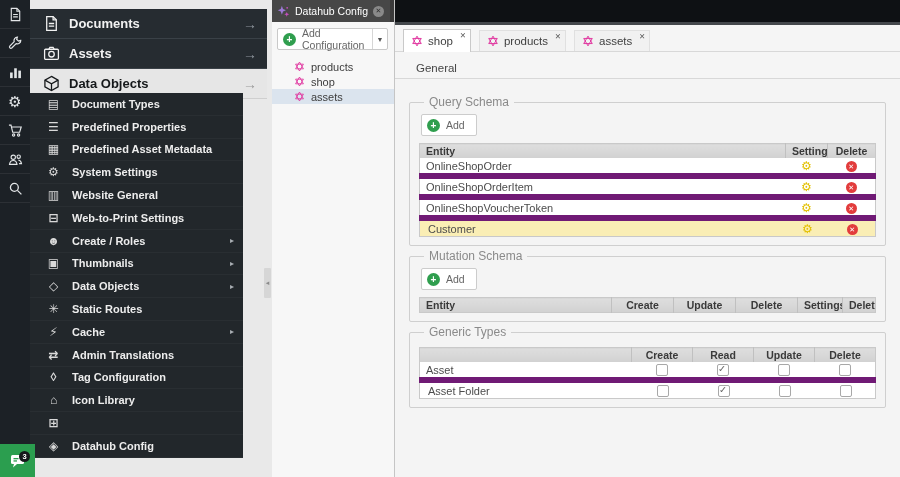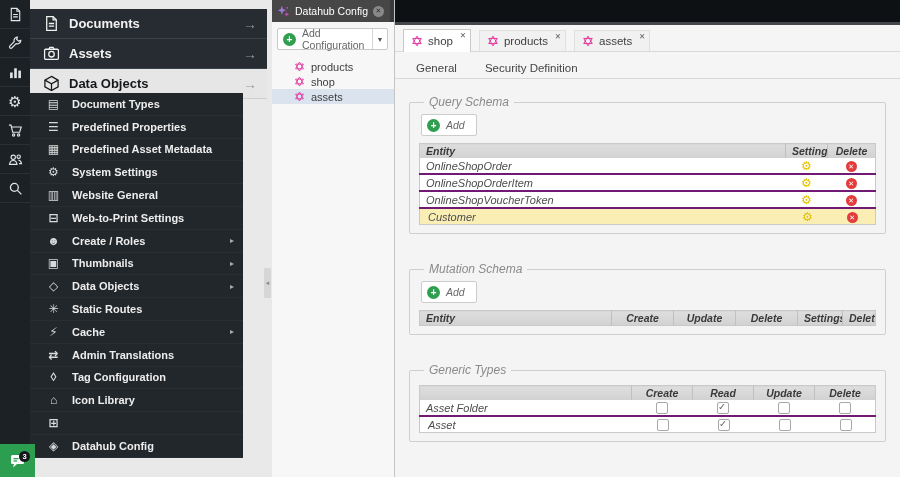--- a/index.html
+++ b/index.html
@@ -73,32 +73,32 @@
   .tab svg{width:12px;height:12px;flex:none;}
   .tab.active{background:#fff;border-color:#c9c9c9;height:23px;margin-bottom:-1px;z-index:2;}
   .tab .x{position:absolute;top:1px;right:4px;font-size:7.5px;color:#555;font-weight:bold;cursor:pointer;}
   .subtabbar{height:26px;background:#f5f5f5;border-bottom:1px solid #d8d8d8;display:flex;align-items:flex-end;
              padding-left:8px;gap:2px;}
   .subtab{height:20px;display:flex;align-items:center;padding:0 13px;font-size:11.5px;color:#454545;
           cursor:pointer;box-sizing:border-box;}
   .subtab.active{background:#fdfdfd;border:1px solid #cccccc;border-bottom:none;height:23px;margin-bottom:-1px;
                  border-radius:2px 2px 0 0;z-index:2;}
   .content{padding:16px 14px 0 14px;}
-  fieldset{border:1px solid #cfcfcf;border-radius:2px;margin:0 0 28px 0;padding:2px 9px 8px 9px;font-style:italic;}
+  fieldset{border:1px solid #cfcfcf;border-radius:2px;margin:0 0 3px 0;padding:2px 9px 8px 9px;}
   legend{font-size:12px;color:#8a8a8a;padding:0 5px;margin-left:5px;}
   .addbtn{display:inline-flex;align-items:center;gap:6px;height:20px;background:#fff;border:1px solid #ccc;
           border-radius:2px;padding:0 11px 0 5px;font-size:10.5px;color:#666;margin:3px 0 7px 2px;cursor:pointer;}
   .grid{width:100%;border-collapse:collapse;border:1px solid #c9c9c9;table-layout:fixed;background:#fff;}
   .grid th{background:linear-gradient(#dedede,#d1d1d1);font-size:10.5px;color:#3a3a3a;text-align:left;
            padding:1px 6px;border-right:1px solid #c0c0c0;font-weight:bold;height:12px;white-space:nowrap;
            overflow:hidden;}
   .grid th:last-child{border-right:none;}
   .grid th.c{text-align:center;}
   .grid td{font-size:11px;color:#4c4c4c;padding:1px 6px;height:12.5px;background:#fff;
-           border-bottom:2px solid #701a75;white-space:nowrap;overflow:hidden;position:relative;}
+           border-bottom:6px solid #701a75;white-space:nowrap;overflow:hidden;position:relative;}
   .grid tr:last-child td{border-bottom:none;padding-left:8px;}
   .grid td.c{text-align:center;}
   .row-highlight td{background:#faeeb5;}
   .gear{color:#e3c000;font-size:12px;line-height:12px;cursor:pointer;}
   .delbadge{display:inline-block;width:11px;height:11px;border-radius:50%;background:#e23c3c;color:#fff;
             font-size:7px;line-height:11px;text-align:center;font-weight:bold;cursor:pointer;}
   .cb{display:inline-block;width:10px;height:10px;border:1px solid #a8a8a8;border-radius:2px;background:#fff;
       position:relative;vertical-align:middle;cursor:pointer;}
   .cb.checked::after{content:"✓";position:absolute;left:0px;top:-2.5px;font-size:9.5px;color:#6a6a6a;font-weight:bold;}
   .dirtyflag{position:absolute;left:1px;top:1px;width:0;height:0;border-top:4px solid #cc2200;
@@ -352,23 +352,20 @@
             <path d="M8 1.5 13.7 11.4H2.3z"></path>
             <path d="M8 14.5 2.3 4.6h11.4z"></path>
           </svg>
       <span>assets</span>
       <span class="x">✕</span>
     </div>
       </div>
     <div class="subtabbar">
     <div class="subtab">
       <span>General</span>
-    </div>
-    <div class="subtab">
-      <span>Security Definition</span>
     </div>
       </div>
     <div class="content">
 
       <fieldset>
         <legend>Query Schema</legend>
         <div class="addbtn">
           <span class="pluscircle">+</span>
           <span>Add</span>
         </div>
@@ -453,28 +450,28 @@
               <tr>
                 <th class=""></th>
                 <th class="c">Create</th>
                 <th class="c">Read</th>
                 <th class="c">Update</th>
                 <th class="c">Delete</th>
               </tr>
             </thead>
             <tbody>
               <tr>
-                <td>Asset Folder</td>
+                <td>Asset</td>
                 <td class="c"><span class="cb"></span></td>
                 <td class="c"><span class="cb checked"></span></td>
                 <td class="c"><span class="cb"></span></td>
                 <td class="c"><span class="cb"></span></td>
               </tr>
               <tr>
-                <td>Asset</td>
+                <td>Asset Folder</td>
                 <td class="c"><span class="cb"></span></td>
                 <td class="c"><span class="cb checked"></span></td>
                 <td class="c"><span class="cb"></span></td>
                 <td class="c"><span class="cb"></span></td>
               </tr>
             </tbody>
           </table>
       </fieldset>
 
     </div>

